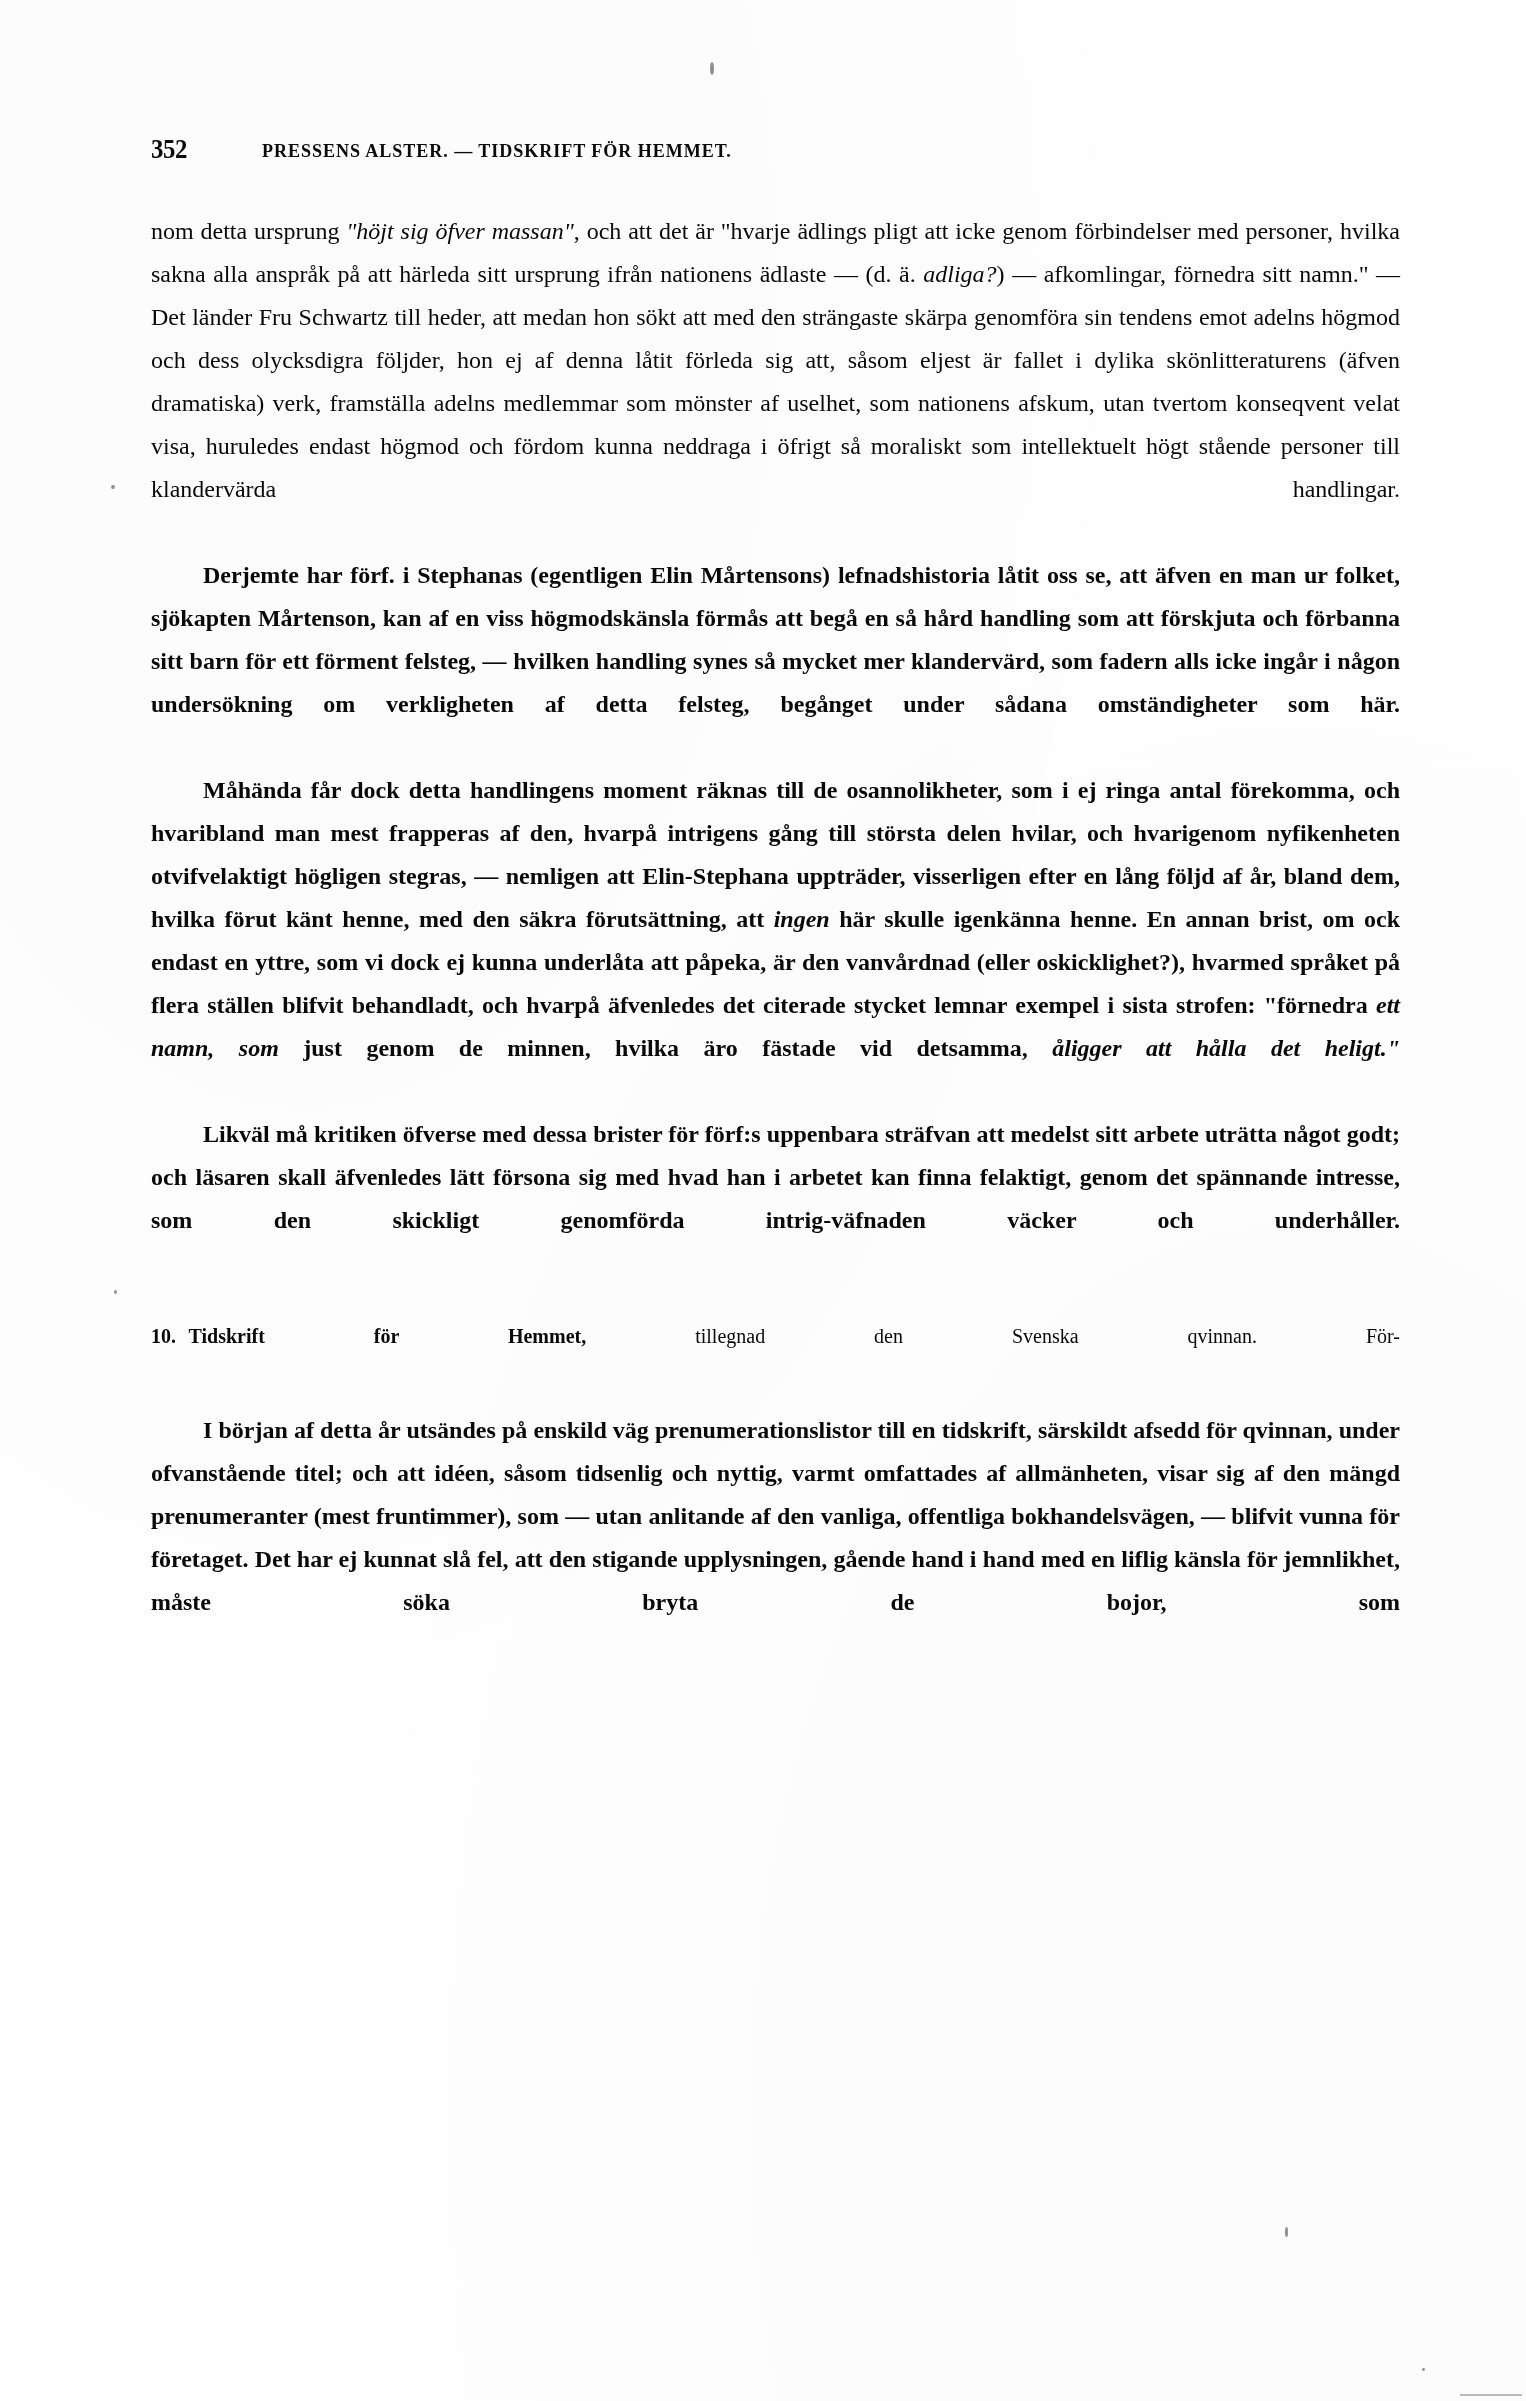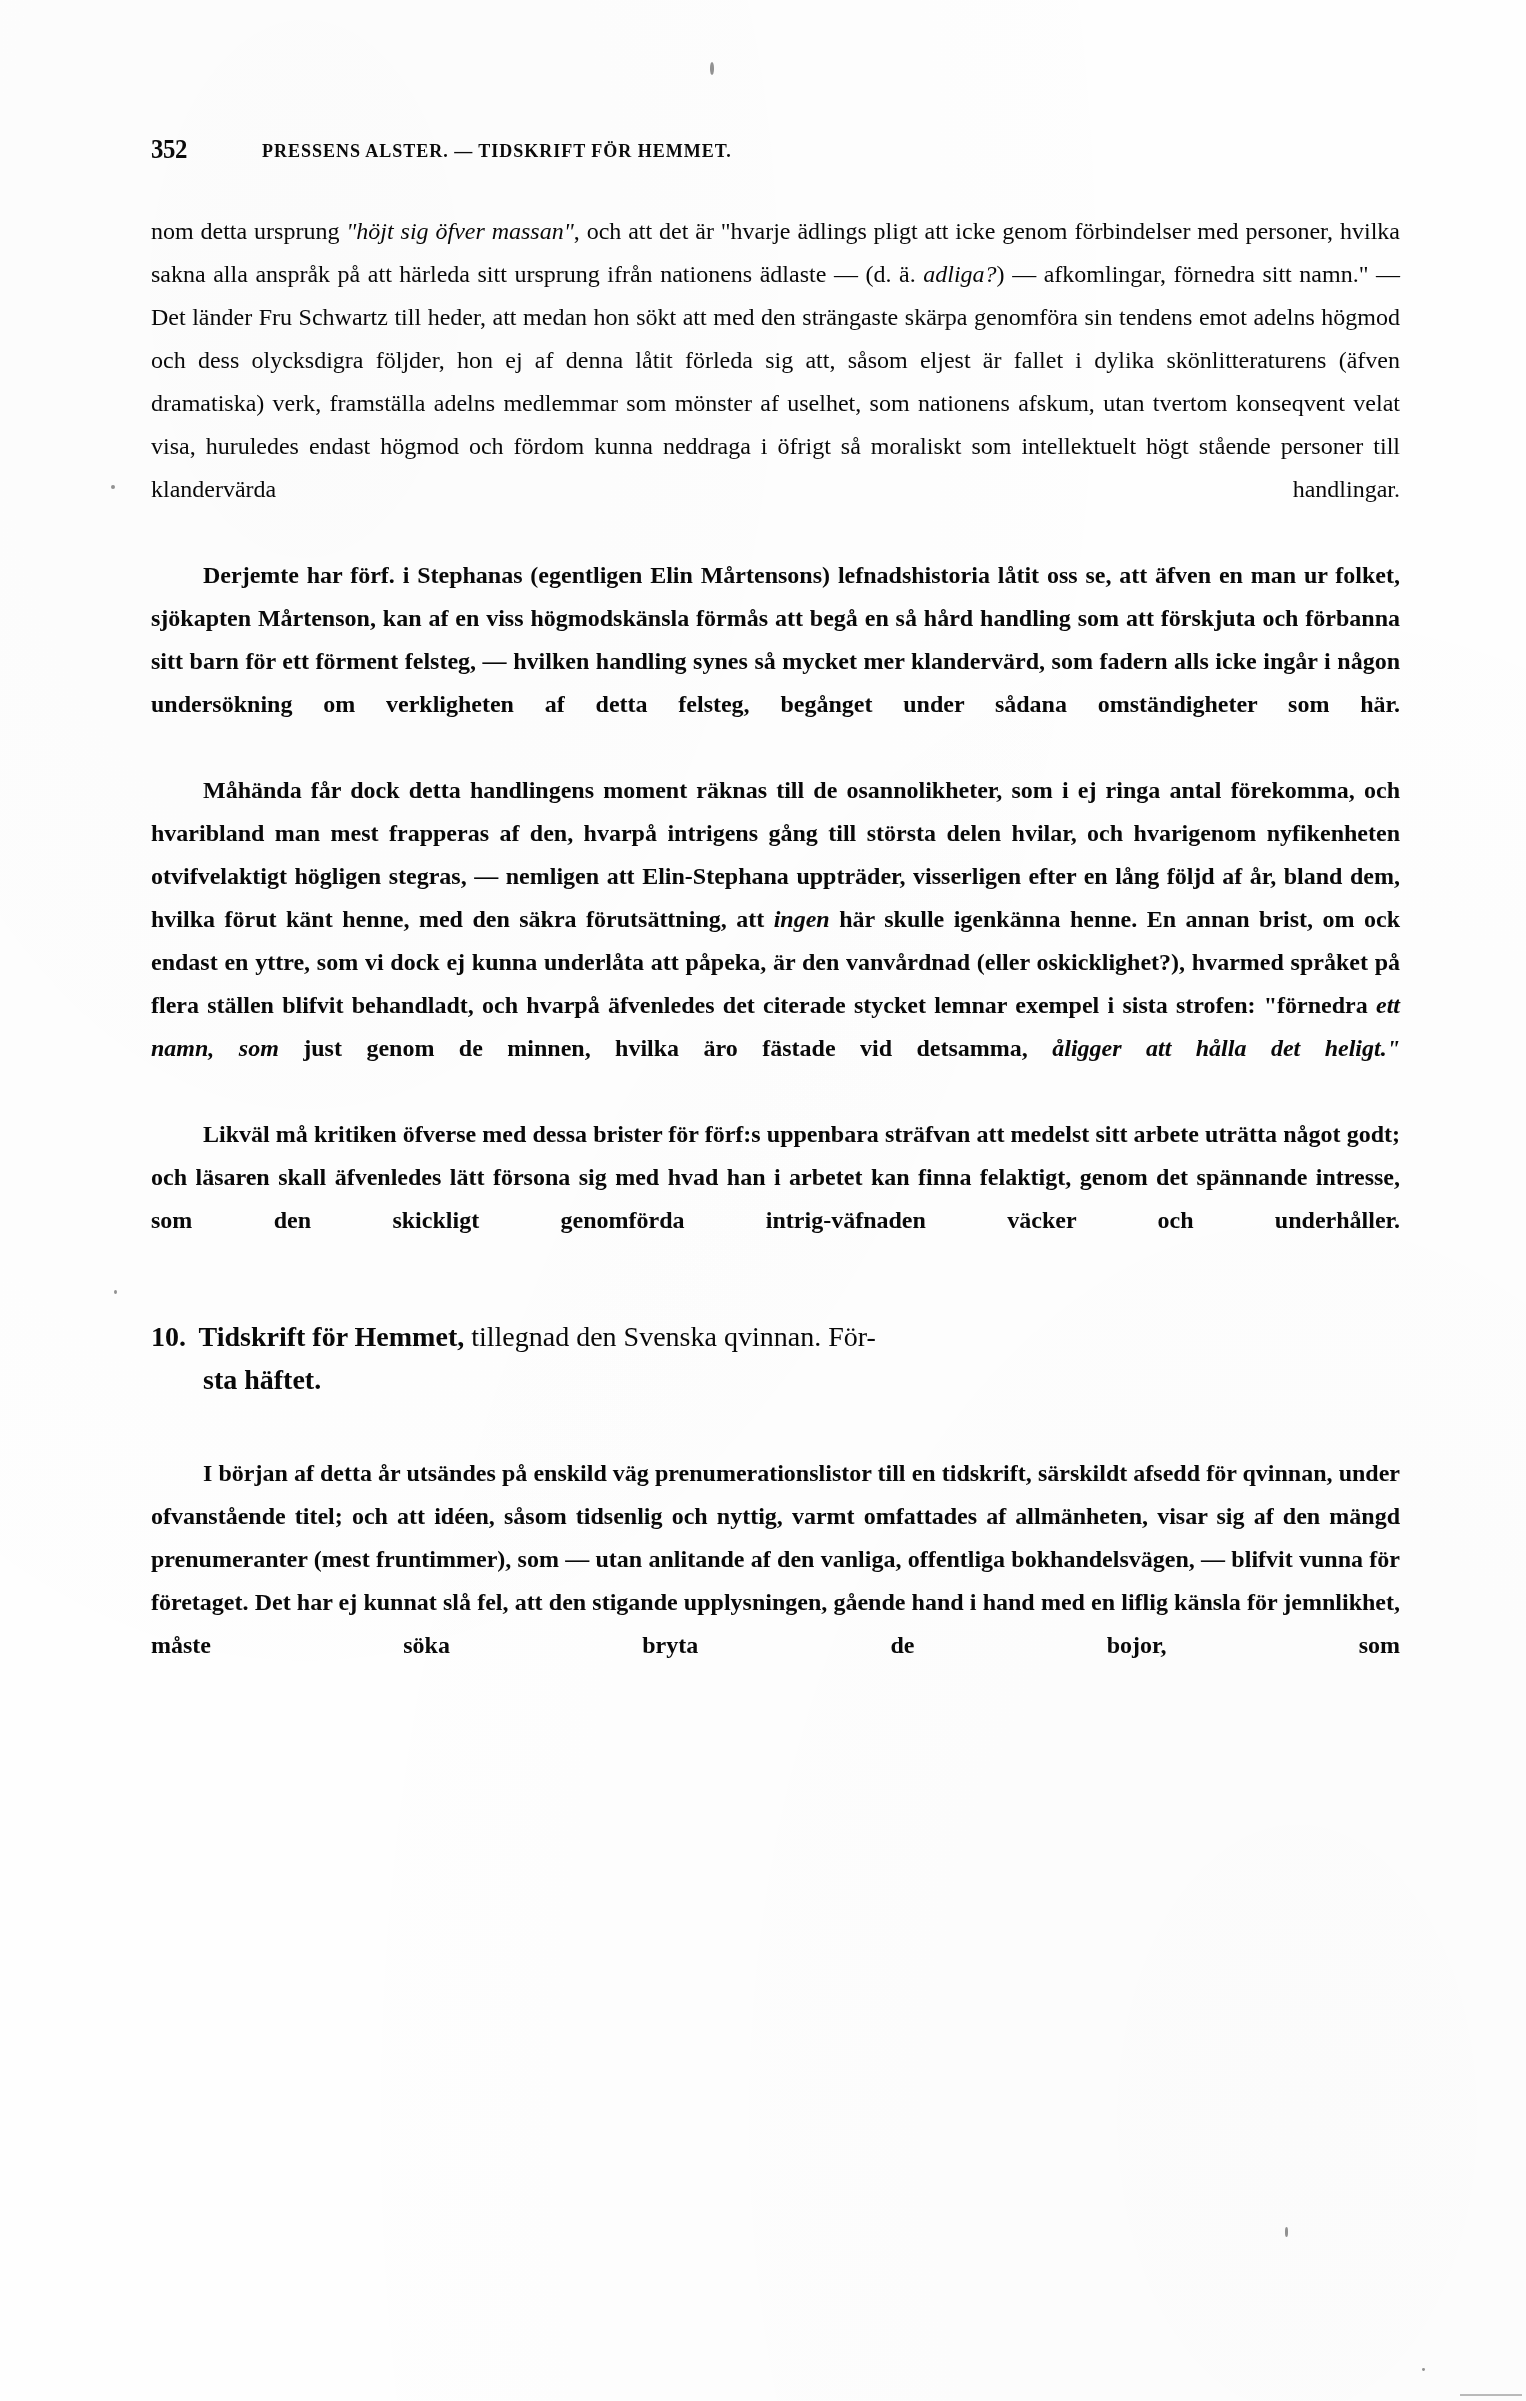--- a/index.html
+++ b/index.html
@@ -93,21 +93,21 @@
   }
 
   i, .it {
     font-style: italic;
   }
 
   
   .entry {
     margin-top: 30px;
     font-family: "Liberation Serif", "DejaVu Serif", serif;
-    font-size: 28px;
+    font-size: 20px;
     line-height: 43px;
     color: #090909;
     text-align: justify;
   }
   .entry .num,
   .entry .title-bold {
     font-weight: bold;
   }
   .entry .num {
     margin-right: 12.5px;
@@ -164,21 +164,21 @@
       <p class="cont"><span>nom detta ursprung </span><i>"höjt sig öfver massan"</i><span>, och att det är "hvarje ädlings pligt att icke genom förbindelser med personer, hvilka sakna alla anspråk på att härleda sitt ursprung ifrån nationens ädlaste — (d. ä. </span><i>adliga?</i><span>) — afkomlingar, förnedra sitt namn." — Det länder Fru Schwartz till heder, att medan hon sökt att med den strängaste skärpa genomföra sin tendens emot adelns högmod och dess olycksdigra följder, hon ej af denna låtit förleda sig att, såsom eljest är fallet i dylika skönlitteraturens (äfven dramatiska) verk, framställa adelns medlemmar som mönster af uselhet, som nationens afskum, utan tvertom konseqvent velat visa, huruledes endast högmod och fördom kunna neddraga i öfrigt så moraliskt som intellektuelt högt stående personer till klandervärda handlingar.</span></p>
 
       <p class="indent"><span>Derjemte har förf. i Stephanas (egentligen Elin Mårtensons) lefnadshistoria låtit oss se, att äfven en man ur folket, sjökapten Mårtenson, kan af en viss högmodskänsla förmås att begå en så hård handling som att förskjuta och förbanna sitt barn för ett förment felsteg, — hvilken handling synes så mycket mer klandervärd, som fadern alls icke ingår i någon undersökning om verkligheten af detta felsteg, begånget under sådana omständigheter som här.</span></p>
 
       <p class="indent"><span>Måhända får dock detta handlingens moment räknas till de osannolikheter, som i ej ringa antal förekomma, och hvaribland man mest frapperas af den, hvarpå intrigens gång till största delen hvilar, och hvarigenom nyfikenheten otvifvelaktigt högligen stegras, — nemligen att Elin-Stephana uppträder, visserligen efter en lång följd af år, bland dem, hvilka förut känt henne, med den säkra förutsättning, att </span><i>ingen</i><span> här skulle igenkänna henne. En annan brist, om ock endast en yttre, som vi dock ej kunna underlåta att påpeka, är den vanvårdnad (eller oskicklighet?), hvarmed språket på flera ställen blifvit behandladt, och hvarpå äfvenledes det citerade stycket lemnar exempel i sista strofen: "förnedra </span><i>ett namn, som</i><span> just genom de minnen, hvilka äro fästade vid detsamma, </span><i>åligger att hålla det heligt."</i></p>
 
       <p class="indent"><span>Likväl må kritiken öfverse med dessa brister för förf:s uppenbara sträfvan att medelst sitt arbete uträtta något godt; och läsaren skall äfvenledes lätt försona sig med hvad han i arbetet kan finna felaktigt, genom det spännande intresse, som den skickligt genomförda intrig-väfnaden väcker och underhåller.</span></p>
     </div>
 
     <div class="entry">
-      <span class="num">10.</span><span class="title-bold">Tidskrift för Hemmet,</span><span> tillegnad den Svenska qvinnan.</span><span> För-</span><span class="second-line">sta häftet.</span>
+      <span class="num">10.</span><span class="title-bold">Tidskrift för Hemmet,</span><span> tillegnad den Svenska qvinnan.</span><span> För-</span>
     </div>
 
     <div class="body-text after-entry">
       <p class="indent"><span>I början af detta år utsändes på enskild väg prenumerationslistor till en tidskrift, särskildt afsedd för qvinnan, under ofvanstående titel; och att idéen, såsom tidsenlig och nyttig, varmt omfattades af allmänheten, visar sig af den mängd prenumeranter (mest fruntimmer), som — utan anlitande af den vanliga, offentliga bokhandelsvägen, — blifvit vunna för företaget. Det har ej kunnat slå fel, att den stigande upplysningen, gående hand i hand med en liflig känsla för jemnlikhet, måste söka bryta de bojor, som</span></p>
     </div>
 
   </div>
 </div>
 
 

